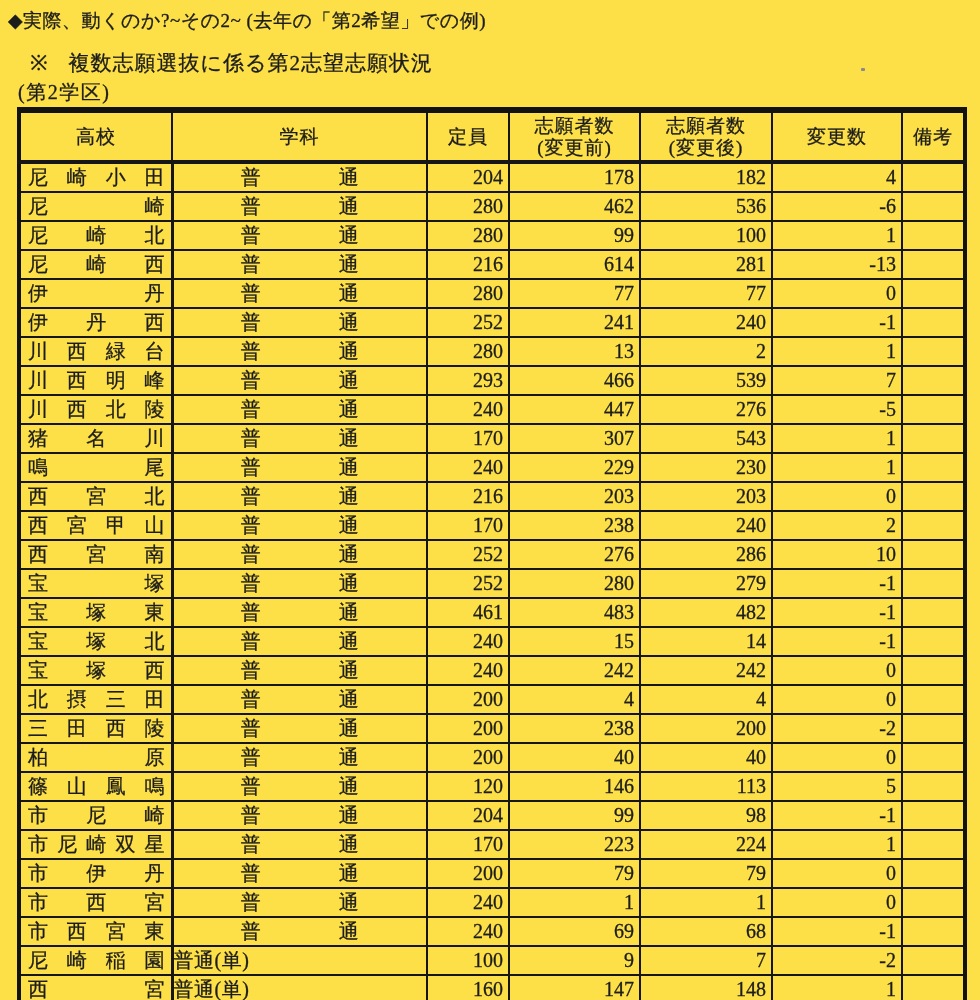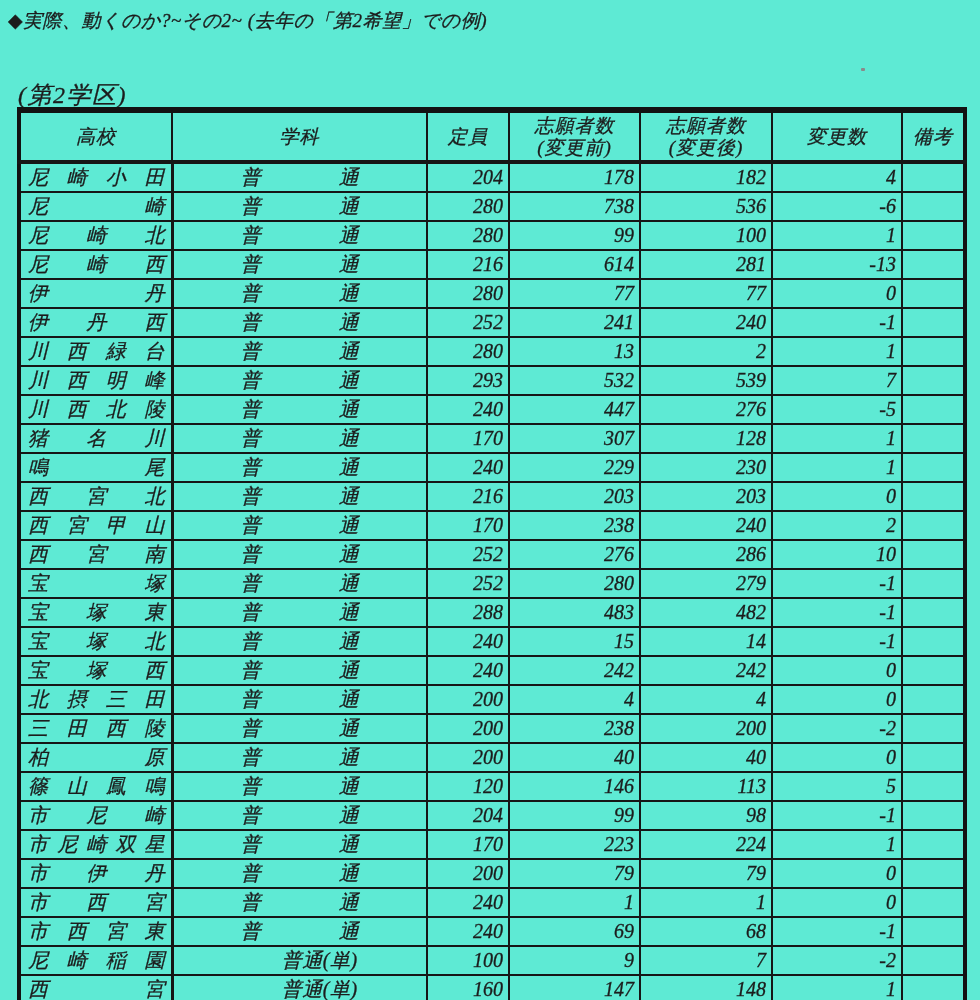--- a/index.html
+++ b/index.html
@@ -1,38 +1,37 @@
 <!DOCTYPE html>
 <html><head>
 <meta charset="utf-8">
 <style>
   * { margin:0; padding:0; box-sizing:border-box; }
   html,body { background:#ffffff; }
   .page {
     position:relative;
     width:980px; height:1000px;
-    background:#5eead4;
+    background:#fde047;
     overflow:hidden;
     font-family:"Liberation Serif","DejaVu Serif",serif;
     color:#1c1c1c;
-    font-style:italic;
     -webkit-text-stroke:0.3px #1c1c1c;
   }
   .doc-title {
     position:absolute; left:8px; top:8px;
     font-size:19px; letter-spacing:0.5px; white-space:pre;
   }
   .doc-subtitle {
     position:absolute; left:30px; top:48px;
     font-size:21px; letter-spacing:1px;
   }
   .doc-subtitle .marker { margin-right:20px; }
   .doc-district {
     position:absolute; left:18px; top:79px;
-    font-size:24px; letter-spacing:1.5px;
+    font-size:20px; letter-spacing:1.5px;
   }
   .speck {
     position:absolute; left:861px; top:68px;
     width:4px; height:3px; background:#8a8a8a; border-radius:1px;
   }
   table.main {
     position:absolute; left:17px; top:107px;
     width:946px;
     border-collapse:collapse; table-layout:fixed;
   }
@@ -44,32 +43,35 @@
     border-bottom-width:4px;
     vertical-align:middle; text-align:center;
     letter-spacing:1px;
   }
   td { height:25.7px; font-size:20px; vertical-align:middle; }
   .c-school { border-right-width:3px; padding:0 6px 0 7px; }
   .name-flex { display:flex; justify-content:space-between; }
   .name-flex span { display:block; }
   .c-dept { }
   .dept-spread { width:118px; margin:0 auto; display:flex; justify-content:space-between; }
-  .dept-center { text-align:center; letter-spacing:0.5px;padding-left:40px; }
+  .dept-center { letter-spacing:0.5px; }
   .c-num { text-align:right; padding-right:5px; font-size:20px; }
   .c-remarks { }
   .hdr-twoline { display:block; }
 </style>
 </head>
 <body>
 
 <div class="page">
 
   <div class="doc-title">◆実際、動くのか?~その2~ (去年の「第2希望」での例)</div>
 
+  <div class="doc-subtitle">
+    <span class="marker">※</span><span>複数志願選抜に係る第2志望志願状況</span>
+  </div>
 
   <div class="doc-district">(第2学区)</div>
 
   <div class="speck"></div>
 
   <table class="main">
     <colgroup>
       <col style="width:153px">
       <col style="width:255px">
       <col style="width:82px">
@@ -124,21 +126,21 @@
               <span>崎</span>
             </div>
           </td>
           <td class="c-dept">
             <div class="dept-spread">
               <span>普</span>
               <span>通</span>
             </div>
           </td>
           <td class="c-num">280</td>
-          <td class="c-num">738</td>
+          <td class="c-num">462</td>
           <td class="c-num">536</td>
           <td class="c-num">-6</td>
           <td class="c-remarks"></td>
         </tr>
         <tr>
           <td class="c-school">
             <div class="name-flex">
               <span>尼</span>
               <span>崎</span>
               <span>北</span>
@@ -245,21 +247,21 @@
               <span>峰</span>
             </div>
           </td>
           <td class="c-dept">
             <div class="dept-spread">
               <span>普</span>
               <span>通</span>
             </div>
           </td>
           <td class="c-num">293</td>
-          <td class="c-num">532</td>
+          <td class="c-num">466</td>
           <td class="c-num">539</td>
           <td class="c-num">7</td>
           <td class="c-remarks"></td>
         </tr>
         <tr>
           <td class="c-school">
             <div class="name-flex">
               <span>川</span>
               <span>西</span>
               <span>北</span>
@@ -287,21 +289,21 @@
             </div>
           </td>
           <td class="c-dept">
             <div class="dept-spread">
               <span>普</span>
               <span>通</span>
             </div>
           </td>
           <td class="c-num">170</td>
           <td class="c-num">307</td>
-          <td class="c-num">128</td>
+          <td class="c-num">543</td>
           <td class="c-num">1</td>
           <td class="c-remarks"></td>
         </tr>
         <tr>
           <td class="c-school">
             <div class="name-flex">
               <span>鳴</span>
               <span>尾</span>
             </div>
           </td>
@@ -404,21 +406,21 @@
               <span>塚</span>
               <span>東</span>
             </div>
           </td>
           <td class="c-dept">
             <div class="dept-spread">
               <span>普</span>
               <span>通</span>
             </div>
           </td>
-          <td class="c-num">288</td>
+          <td class="c-num">461</td>
           <td class="c-num">483</td>
           <td class="c-num">482</td>
           <td class="c-num">-1</td>
           <td class="c-remarks"></td>
         </tr>
         <tr>
           <td class="c-school">
             <div class="name-flex">
               <span>宝</span>
               <span>塚</span>

